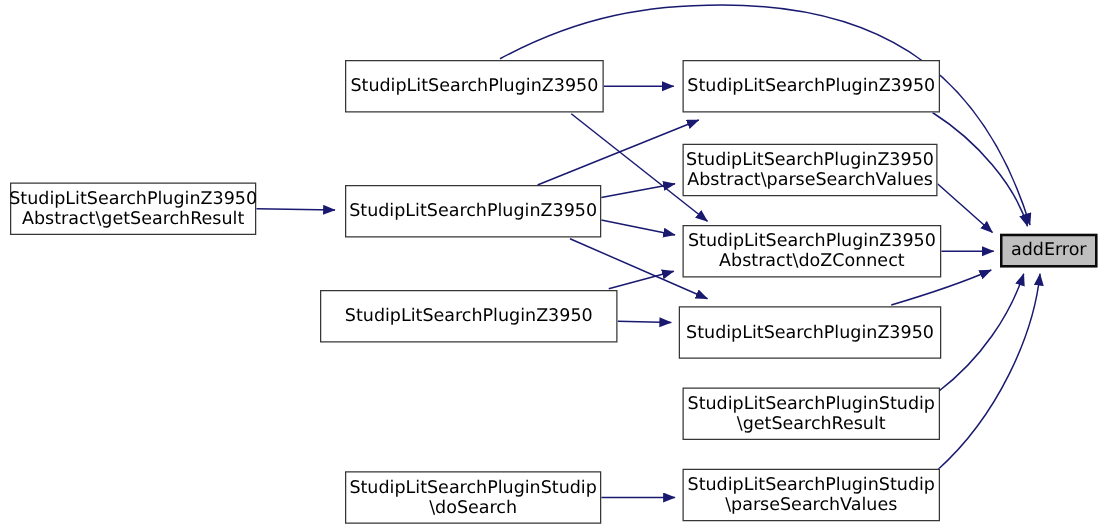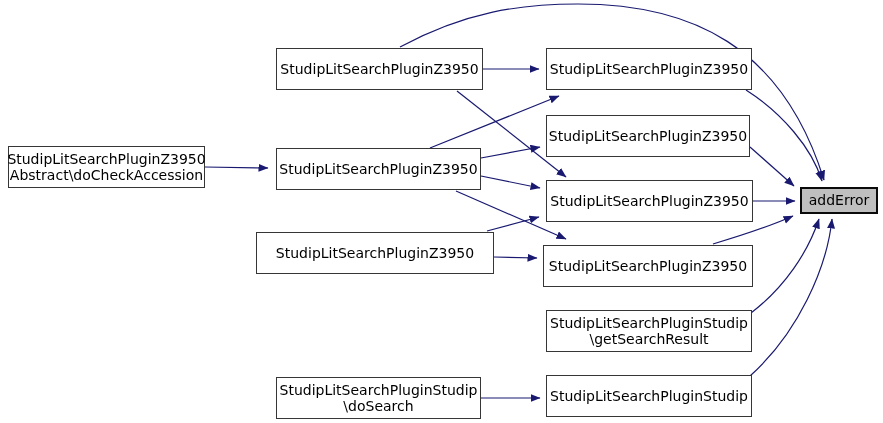--- a/index.html
+++ b/index.html
@@ -68,21 +68,21 @@
     <path class="edge" d="M746,90 C782,113 812,148 822,181" marker-end="url(#arrow)"></path>
     <path class="edge" d="M750,147 L794,186" marker-end="url(#arrow)"></path>
     <path class="edge" d="M753,201 L795,201" marker-end="url(#arrow)"></path>
     <path class="edge" d="M713,244 C740,236 768,227 793,216" marker-end="url(#arrow)"></path>
     <path class="edge" d="M751,313 C785,287 808,252 819,219" marker-end="url(#arrow)"></path>
     <path class="edge" d="M750,376 C798,333 827,268 832,219" marker-end="url(#arrow)"></path>
   </svg>
 
   <div class="node" style="left:8px;top:146px;width:197px;height:42px;">
     <span>StudipLitSearchPluginZ3950</span>
-    <span>Abstract\doCheckAccession</span>
+    <span>Abstract\getSearchResult</span>
   </div>
 
   <div class="node" style="left:276px;top:48px;width:207px;height:42px;">
     <span>StudipLitSearchPluginZ3950</span>
   </div>
 
   <div class="node" style="left:276px;top:148px;width:205px;height:42px;">
     <span>StudipLitSearchPluginZ3950</span>
   </div>
 
@@ -94,36 +94,39 @@
     <span>StudipLitSearchPluginStudip</span>
     <span>\doSearch</span>
   </div>
 
   <div class="node" style="left:546px;top:48px;width:206px;height:42px;">
     <span>StudipLitSearchPluginZ3950</span>
   </div>
 
   <div class="node" style="left:546px;top:115px;width:204px;height:42px;">
     <span>StudipLitSearchPluginZ3950</span>
+    <span>Abstract\parseSearchValues</span>
   </div>
 
   <div class="node" style="left:546px;top:180px;width:207px;height:42px;">
     <span>StudipLitSearchPluginZ3950</span>
+    <span>Abstract\doZConnect</span>
   </div>
 
   <div class="node" style="left:543px;top:245px;width:210px;height:42px;">
     <span>StudipLitSearchPluginZ3950</span>
   </div>
 
   <div class="node" style="left:546px;top:310px;width:206px;height:42px;">
     <span>StudipLitSearchPluginStudip</span>
     <span>\getSearchResult</span>
   </div>
 
   <div class="node" style="left:546px;top:375px;width:206px;height:42px;">
     <span>StudipLitSearchPluginStudip</span>
+    <span>\parseSearchValues</span>
   </div>
 
   <div class="node highlight" style="left:800px;top:187px;width:78px;height:27px;">
     <span>addError</span>
   </div>
 
 </div>
 
 </body></html>

